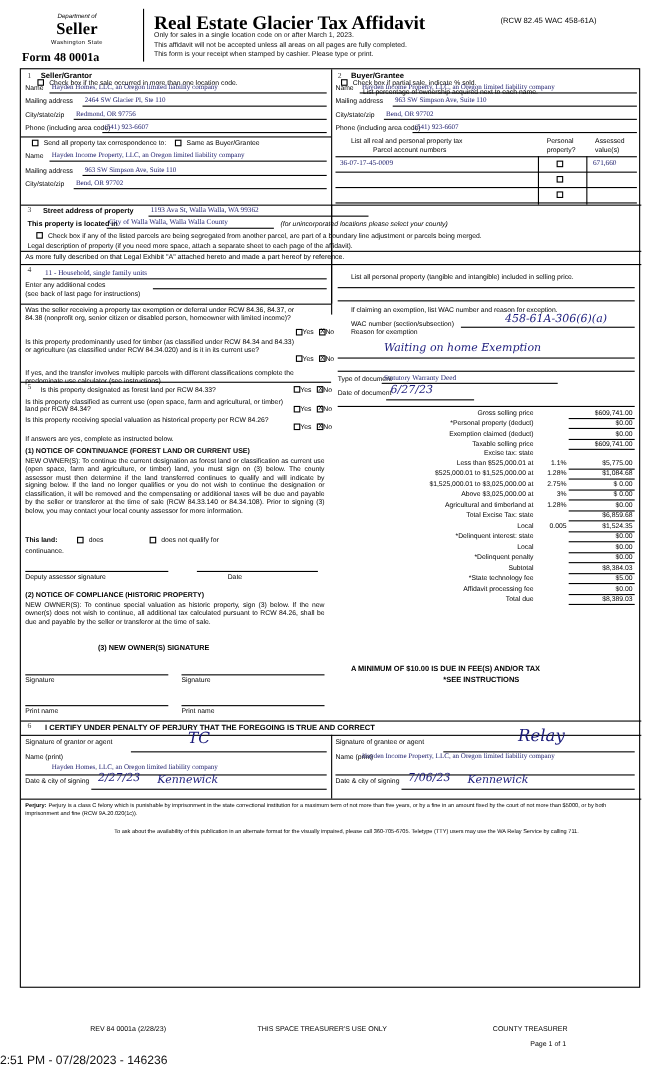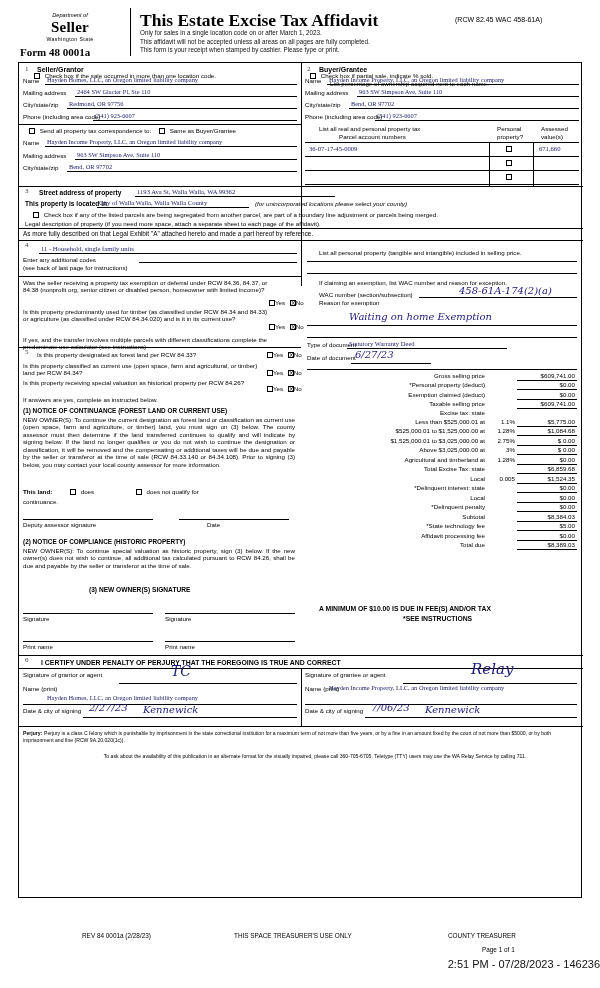--- a/index.html
+++ b/index.html
@@ -46,36 +46,36 @@
 
   .tbl { position:absolute; font-size:6.2px; }
   table.calc { border-collapse:collapse; font-size:6.2px; width:100%; }
   table.calc td { padding:0.6px 2px; }
   .rt { text-align:right; }
   .tiny { font-size:5.1px; }
 
   .sigline { position:absolute; border-top:1px solid #000; }
 
   .footer { position:absolute; left:0; width:600px; font-size:6.4px; }
-  .ts { position:absolute; left:0; top:958px; width:600px; text-align:right; font-size:11px; color:#111; }
+  .ts { position:absolute; left:0; top:958px; width:600px; text-align:left; font-size:11px; color:#111; }
 </style>
 </head>
 <body>
 
 <div class="page">
 
   <div class="hdr">
     <div class="logo">
       <div class="dept">Department of</div>
       <div class="rev">Seller</div>
       <div class="state">Washington State</div>
     </div>
     <div class="formno">Form 48 0001a</div>
     <div class="vrule"></div>
-    <div class="title">This Estate Excise Tax Affidavit</div>
+    <div class="title">Real Estate Glacier Tax Affidavit</div>
     <div class="rcw">(RCW 82.45 WAC 458-61A)</div>
     <div class="sub s1">Only for sales in a single location code on or after March 1, 2023.</div>
     <div class="sub s2">This affidavit will not be accepted unless all areas on all pages are fully completed.</div>
     <div class="sub s3">This form is your receipt when stamped by cashier. Please type or print.</div>
   </div>
 
   <div style="position:absolute;left:34px;top:72px;">
     <span class="bx"></span>
     <span class="lbl" style="margin-left:3px;">Check box if the sale occurred in more than one location code.</span>
   </div>
@@ -214,21 +214,21 @@
 
     <div class="fld" style="left:4px;top:245px;width:245px;">Is this property predominantly used for timber (as classified under RCW 84.34 and 84.33) or agriculture (as classified under RCW 84.34.020) and is it in its current use?</div>
     <div style="position:absolute;left:250px;top:260px;">
       <span class="bx"></span><span class="lbl">Yes</span>
       <span class="bx chk" style="margin-left:3px;"></span><span class="lbl">No</span>
     </div>
     <div class="fld" style="left:4px;top:273px;width:272px;">If yes, and the transfer involves multiple parcels with different classifications complete the predominate use calculator (see instructions)</div>
 
     <div class="fld" style="left:300px;top:216px;">If claiming an exemption, list WAC number and reason for exception.</div>
     <div class="fld" style="left:300px;top:228px;">WAC number (section/subsection)</div>
-    <div class="fld hand" style="left:440px;top:222px;font-size:10px;">458-61A-174(2)(a)</div>
+    <div class="fld hand" style="left:440px;top:222px;font-size:10px;">458-61A-306(6)(a)</div>
     <div class="fldline" style="left:400px;top:234px;width:158px;"></div>
     <div class="fld" style="left:300px;top:236px;">Reason for exemption</div>
     <div class="fld hand" style="left:330px;top:248px;font-size:10px;">Waiting on home Exemption</div>
     <div class="fldline" style="left:288px;top:262px;width:270px;"></div>
     <div class="fldline" style="left:288px;top:274px;width:270px;"></div>
 
     <div class="fld" style="left:288px;top:278px;">Type of document</div>
     <div class="fld ink" style="left:330px;top:277px;font-size:6.6px;">Statutory Warranty Deed</div>
     <div class="fldline" style="left:328px;top:285px;width:160px;"></div>
     <div class="fld" style="left:288px;top:291px;">Date of document</div>

